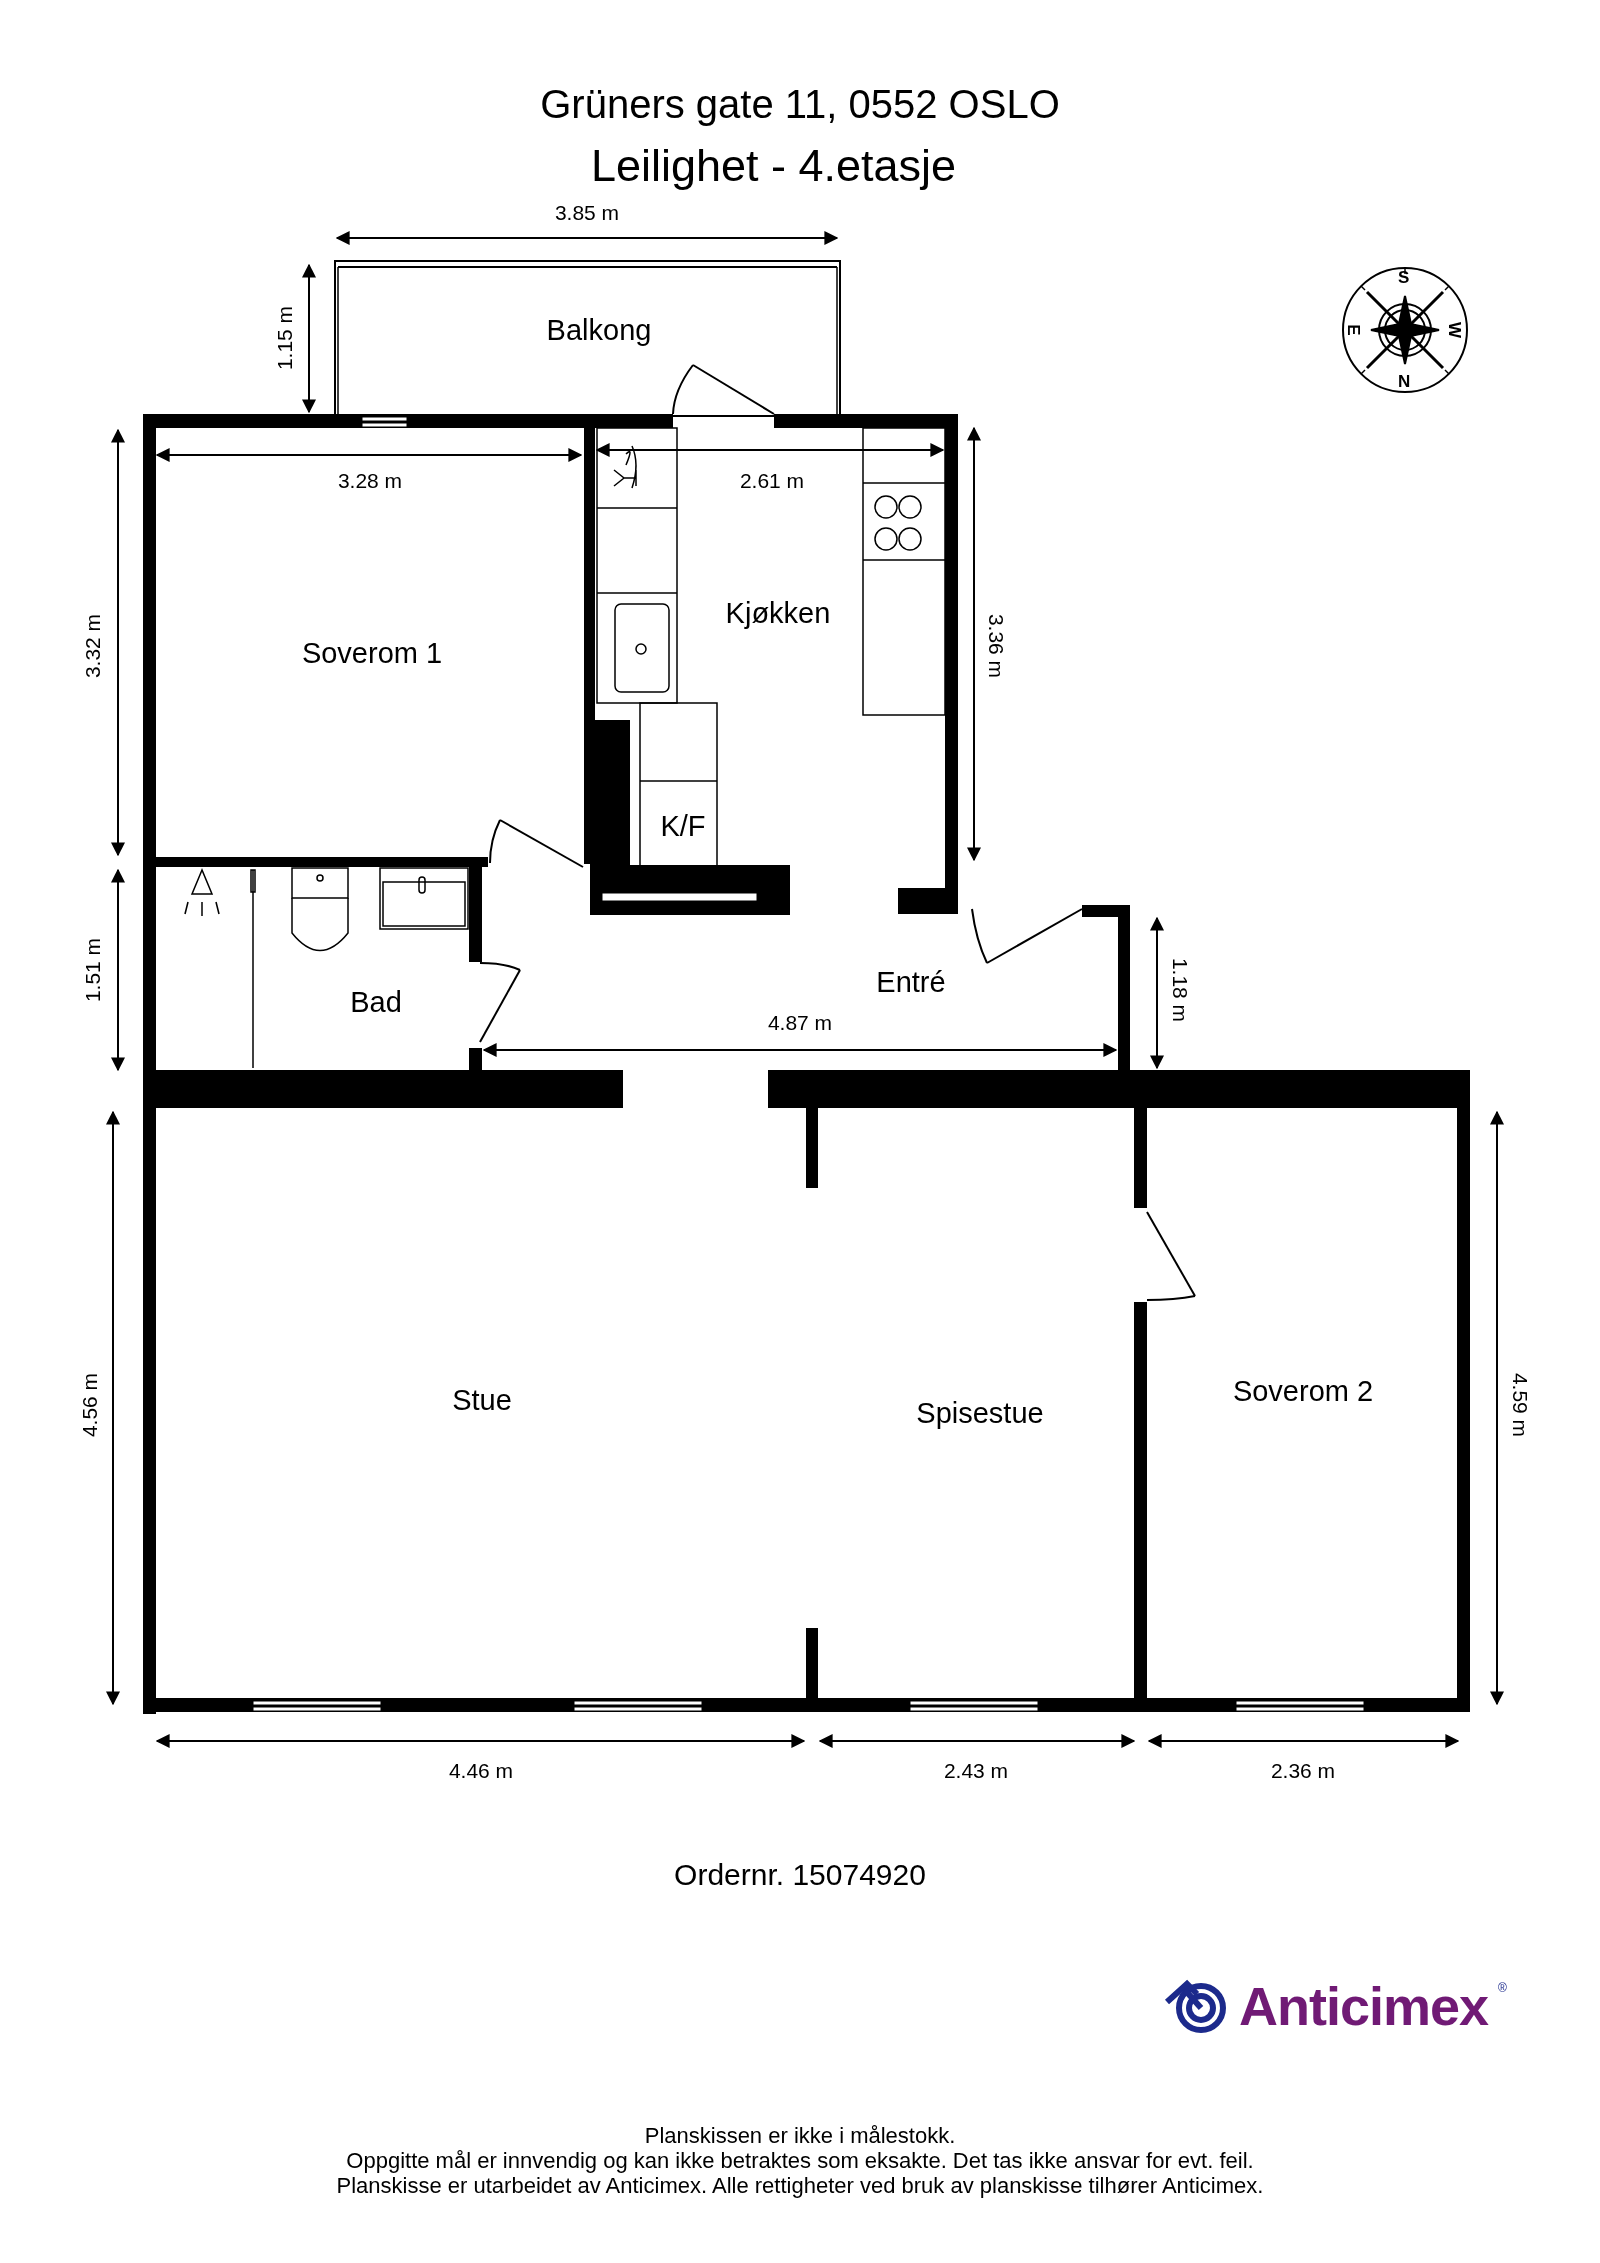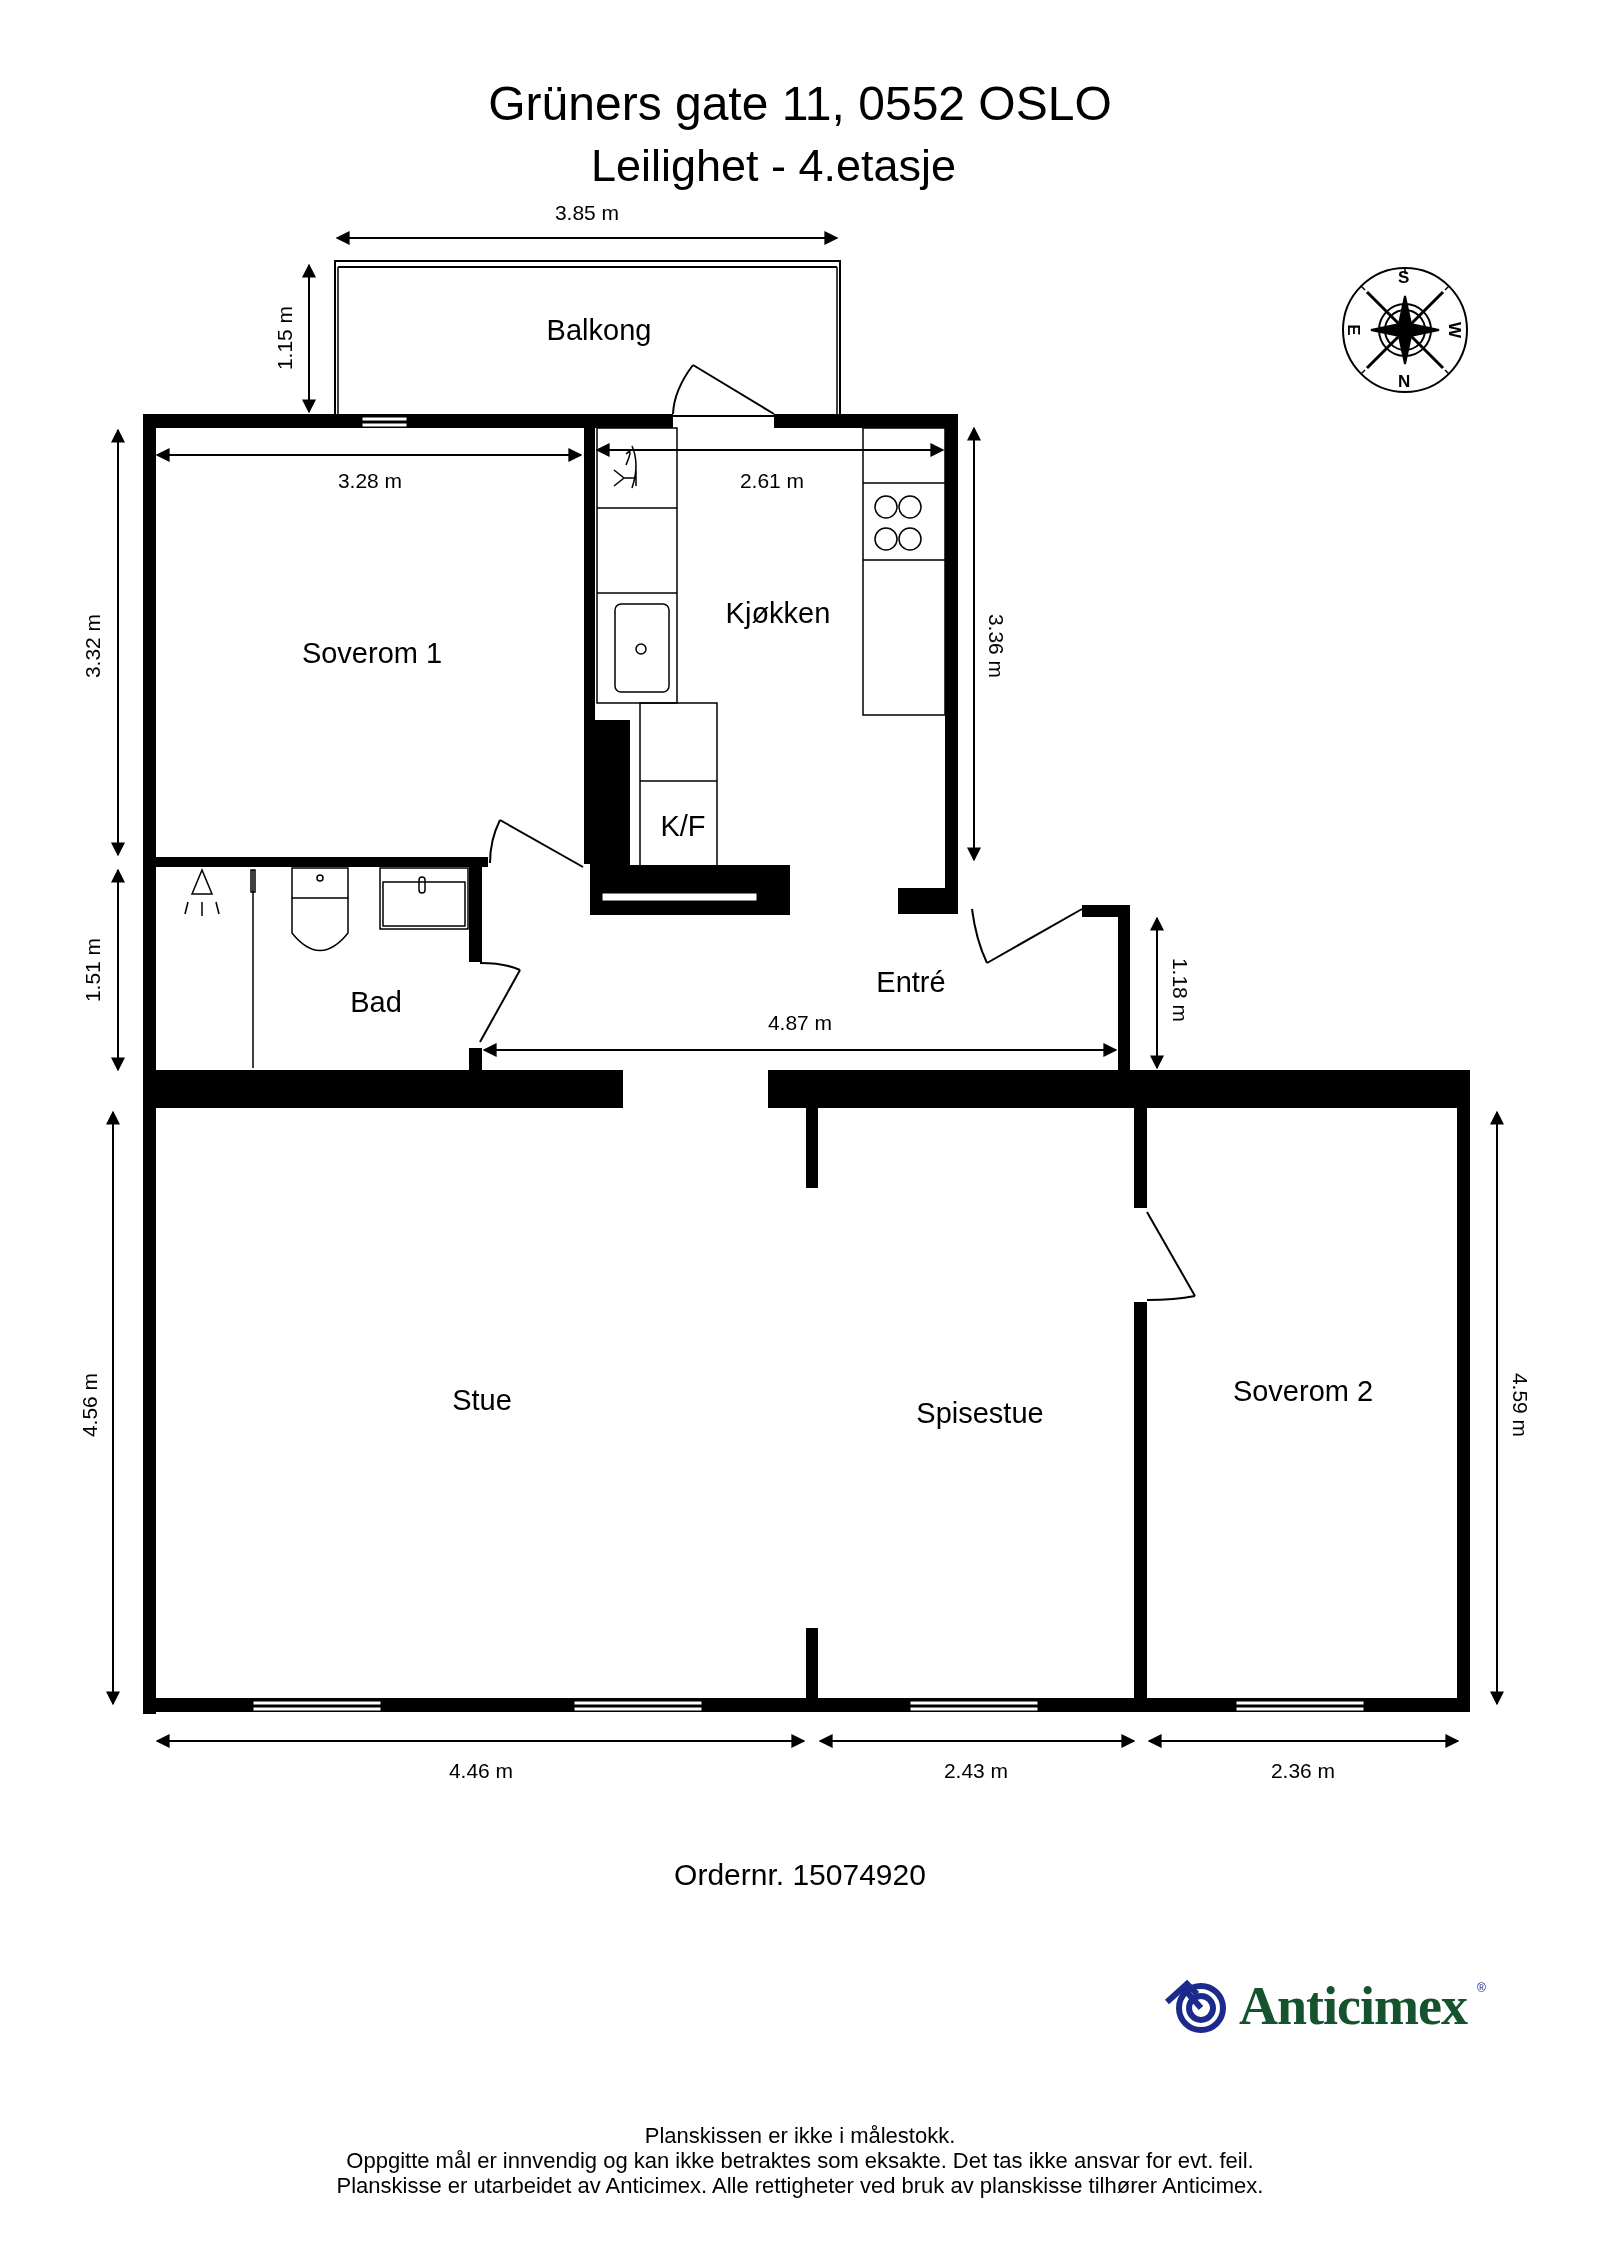--- a/index.html
+++ b/index.html
@@ -1,27 +1,27 @@
 <!DOCTYPE html>
 <html><head>
   <meta charset="utf-8">
   <style>
     html, body { margin: 0; padding: 0; background: #ffffff; }
     body { width: 1600px; height: 2263px; position: relative; overflow: hidden; font-family: "Liberation Sans", sans-serif; color: #000; }
     .abs { position: absolute; }
-    .title { left: 0; width: 1600px; text-align: center; font-size: 48px; top: 72px; line-height: 64px; }
+    .title { left: 0; width: 1600px; text-align: center; font-size: 40px; top: 72px; line-height: 64px; }
     .subtitle { left: 0; width: 1547px; text-align: center; font-size: 45px; top: 140px; line-height: 52px; }
     .room-label { font-size: 29px; white-space: nowrap; transform: translate(-50%, -50%); }
     .dim { font-size: 21px; white-space: nowrap; transform: translate(-50%, -50%); }
     .dim.v { transform: translate(-50%, -50%) rotate(90deg); }
     .dim.vl { transform: translate(-50%, -50%) rotate(-90deg); }
     .order { left: 0; width: 1600px; text-align: center; top: 1858px; font-size: 30px; }
     .footer { left: 0; width: 1600px; text-align: center; top: 2123px; font-size: 22px; line-height: 25px; }
     .logo { left: 1163px; top: 1975px; display: flex; align-items: center; gap: 10px; }
-    .logo-text { font-family: Liberation Serif, serif; font-weight: bold; font-size: 54px; color: #14532d; letter-spacing: -1px; }
+    .logo-text { font-family: Liberation Sans, sans-serif; font-weight: bold; font-size: 54px; color: #701a75; letter-spacing: -1px; }
     .logo-reg { font-size: 12px; color: #1c2a8c; align-self: flex-start; margin-top: 6px; }
     svg.plan { position: absolute; left: 0; top: 0; }
   </style>
 </head>
 <body>
 
 <div class="abs title">Grüners gate 11, 0552 OSLO</div>
 <div class="abs subtitle">Leilighet  - 4.etasje</div>
 
 <svg class="plan" width="1600" height="2263" viewBox="0 0 1600 2263">

